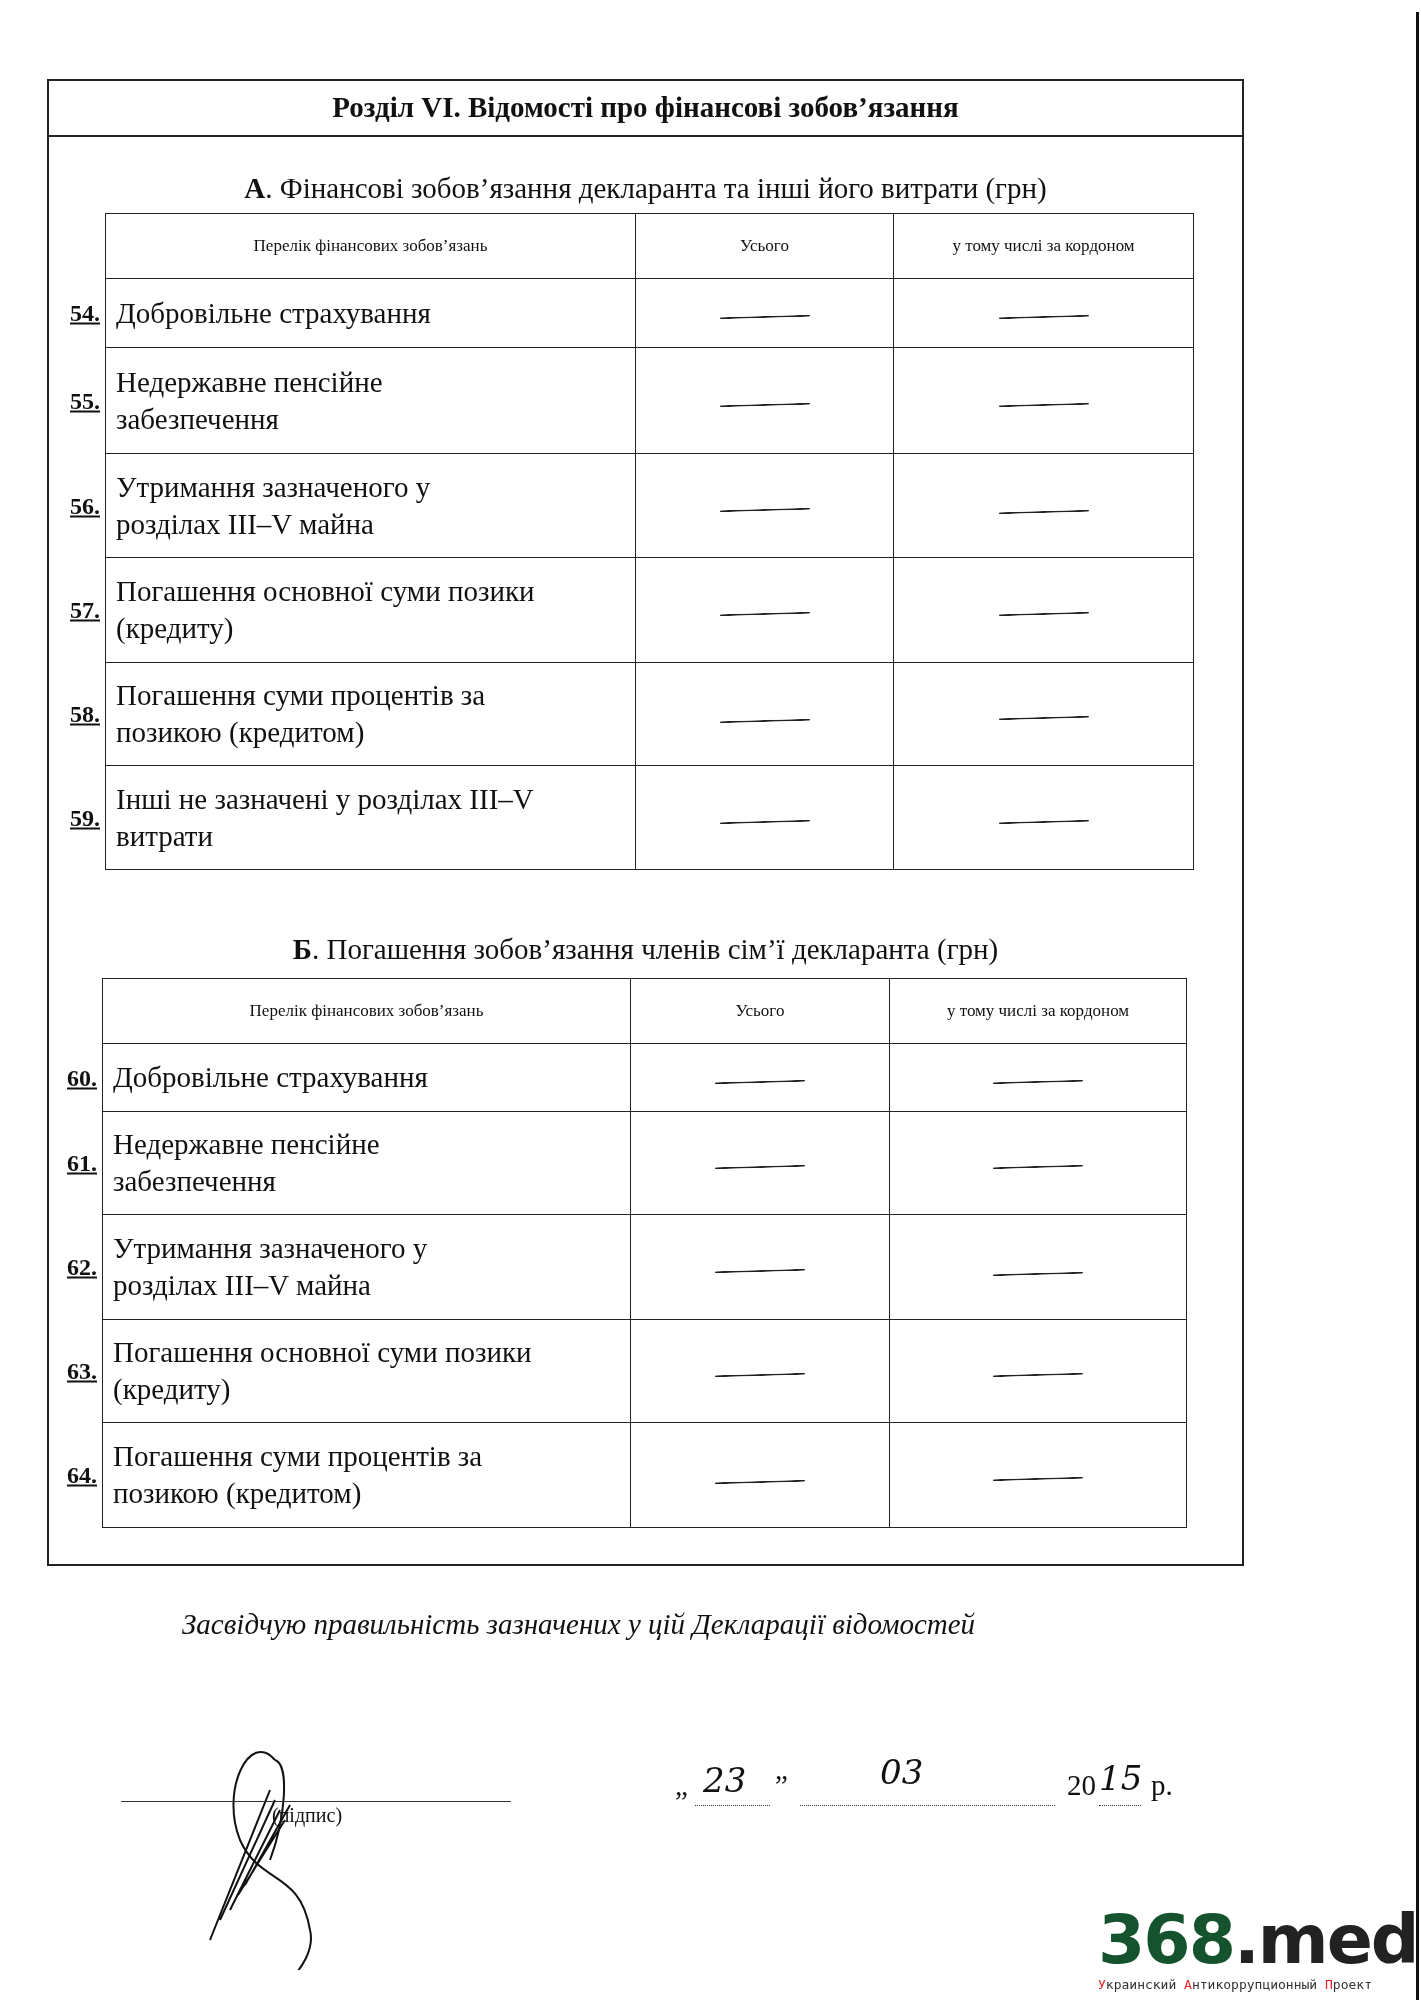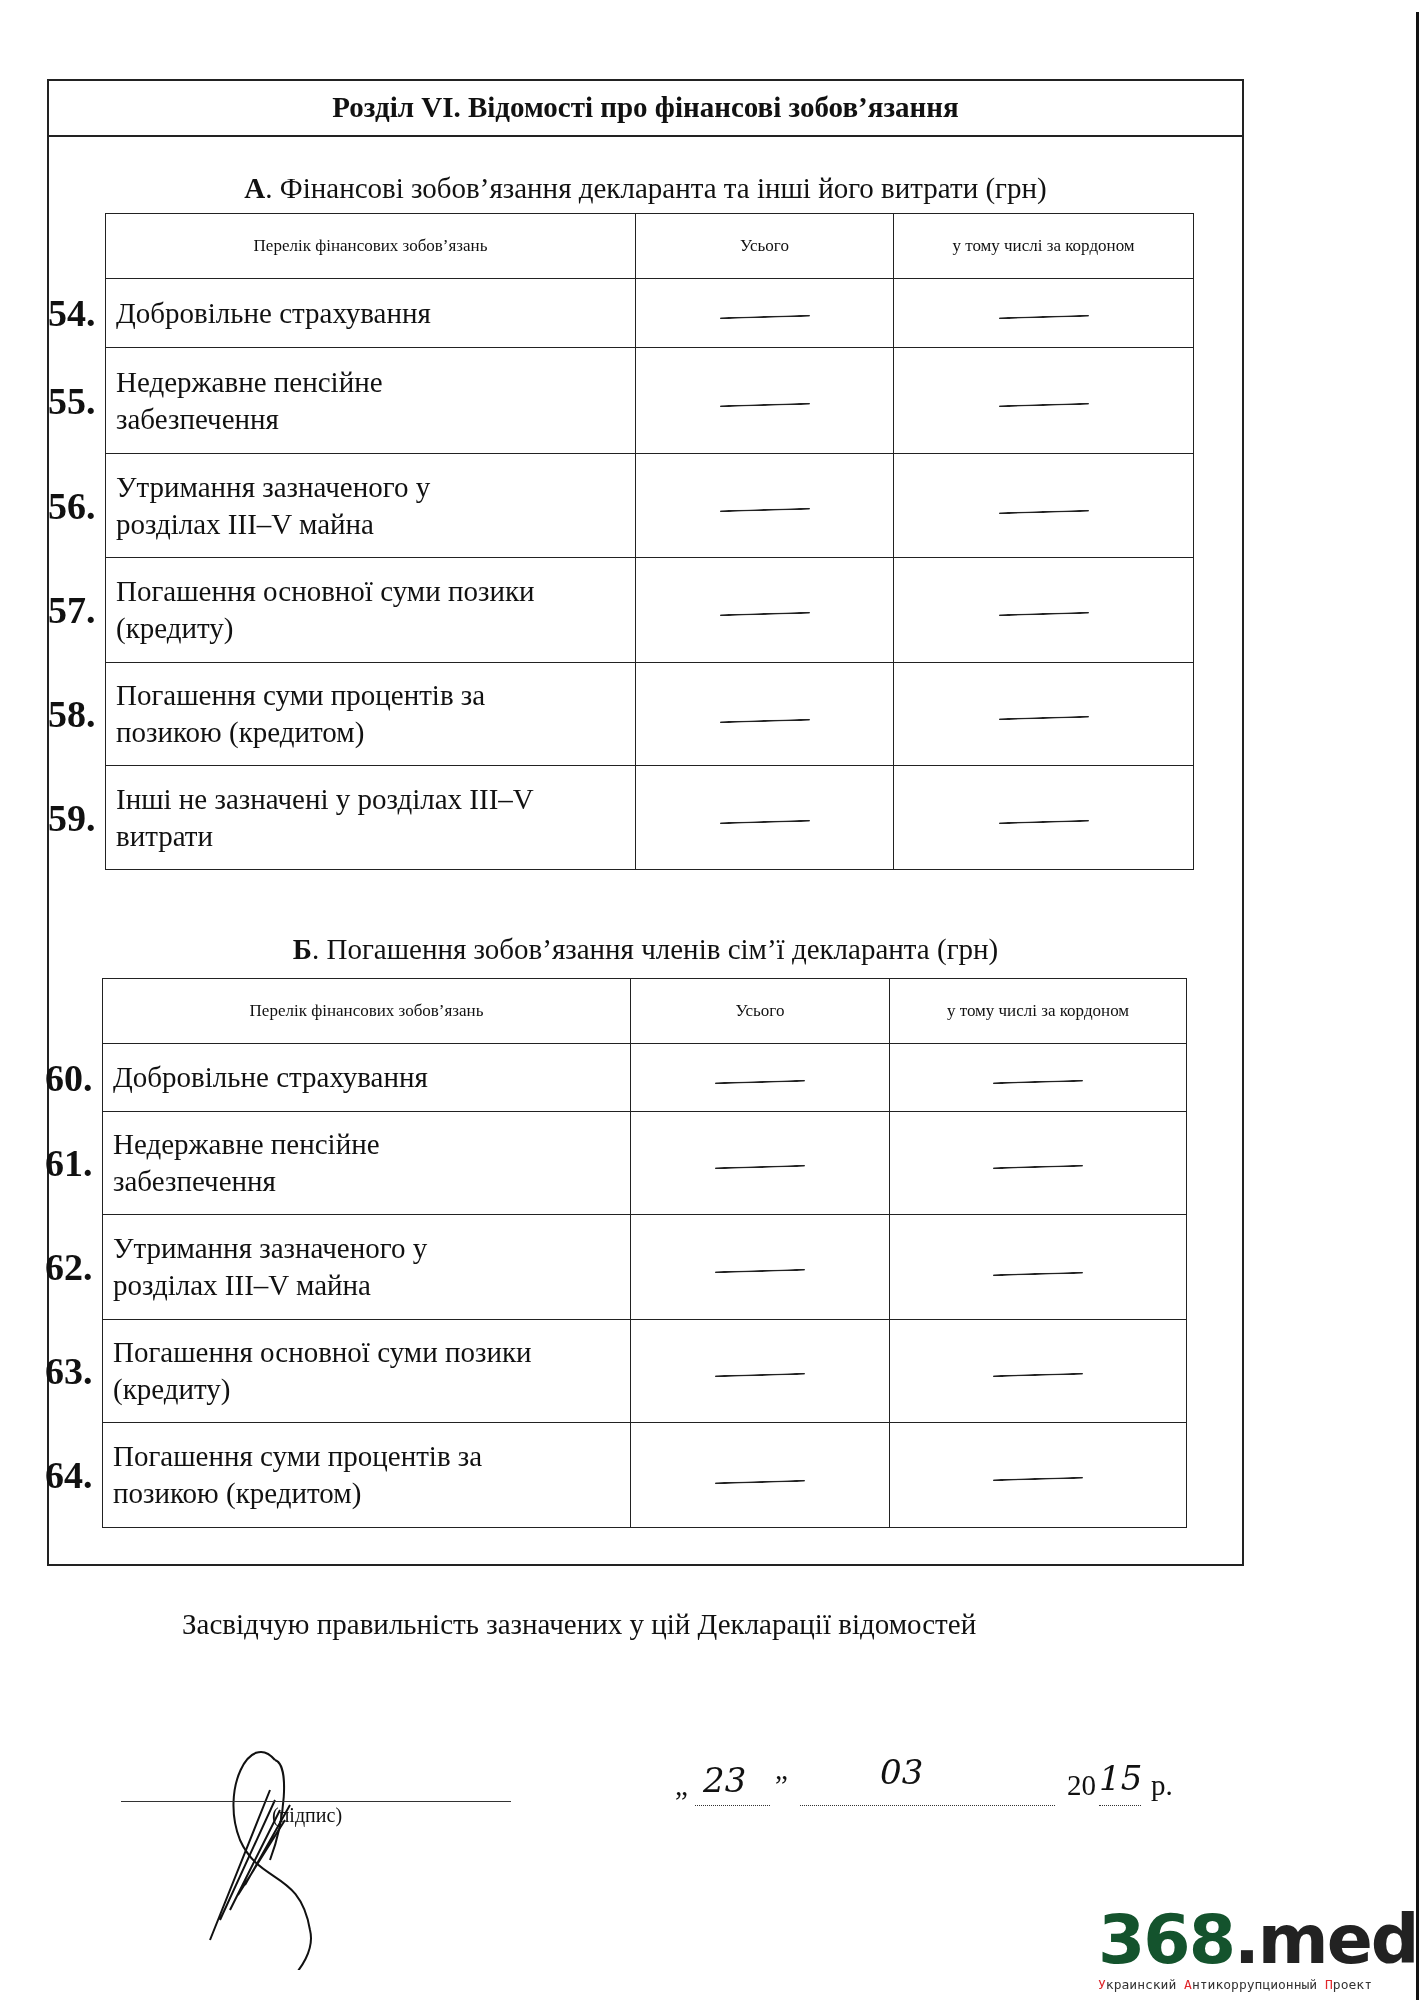--- a/index.html
+++ b/index.html
@@ -10,23 +10,23 @@
   .outer { left:47px; top:79px; width:1197px; height:1487px; border:2px solid #222; box-sizing:border-box; }
   .title-row { left:47px; top:79px; width:1197px; height:58px; border-bottom:2px solid #222; box-sizing:border-box;
                display:flex; align-items:center; justify-content:center; font-size:29px; font-weight:bold; }
   .sec-heading { font-size:29px; text-align:center; width:1197px; left:47px; }
   .sec-heading b { font-weight:bold; }
   table.fin { position:absolute; border-collapse:collapse; table-layout:fixed; }
   table.fin td, table.fin th { border:1.5px solid #222; padding:0; }
   table.fin th { font-weight:normal; font-size:17px; height:64px; text-align:center; vertical-align:middle; }
   table.fin td.label { font-size:29px; line-height:37px; padding-left:10px; vertical-align:middle; position:relative; }
   table.fin td.val { text-align:center; vertical-align:middle; }
-  .rownum { position:absolute; left:-58px; top:50%; transform:translateY(-50%); font-weight:bold; font-size:38px; width:52px; text-align:left; }
+  .rownum { position:absolute; left:-58px; top:50%; transform:translateY(-50%); font-weight:bold; font-size:24px; width:52px; text-align:right;text-decoration:underline; }
   .dash { display:inline-block; width:90px; height:0; border-top:2.5px solid #222; border-radius:2px; transform:rotate(-1.5deg); }
-  .certify { left:182px; top:1608px; font-size:29px; }
+  .certify { left:182px; top:1608px; font-size:29px;font-style:italic; }
   .sigline { left:121px; top:1801px; width:390px; border-top:1.5px solid #333; }
   .siglabel { left:272px; top:1804px; font-size:20px; }
   .signature { left:150px; top:1670px; }
   .date-row { left:675px; top:1750px; font-size:29px; height:60px; }
   .date-part { position:absolute; bottom:8px; }
   .hand { font-family:"DejaVu Serif",serif; font-style:italic; font-size:34px; }
   .uline { position:absolute; border-top:1.5px dotted #333; }
   .wm { left:1098px; top:1905px; width:323px; }
   .wm-big { font-family:"DejaVu Sans",sans-serif; font-weight:bold; font-size:68px; letter-spacing:-2px; line-height:70px; }
   .wm-red { color:#14532d; }

